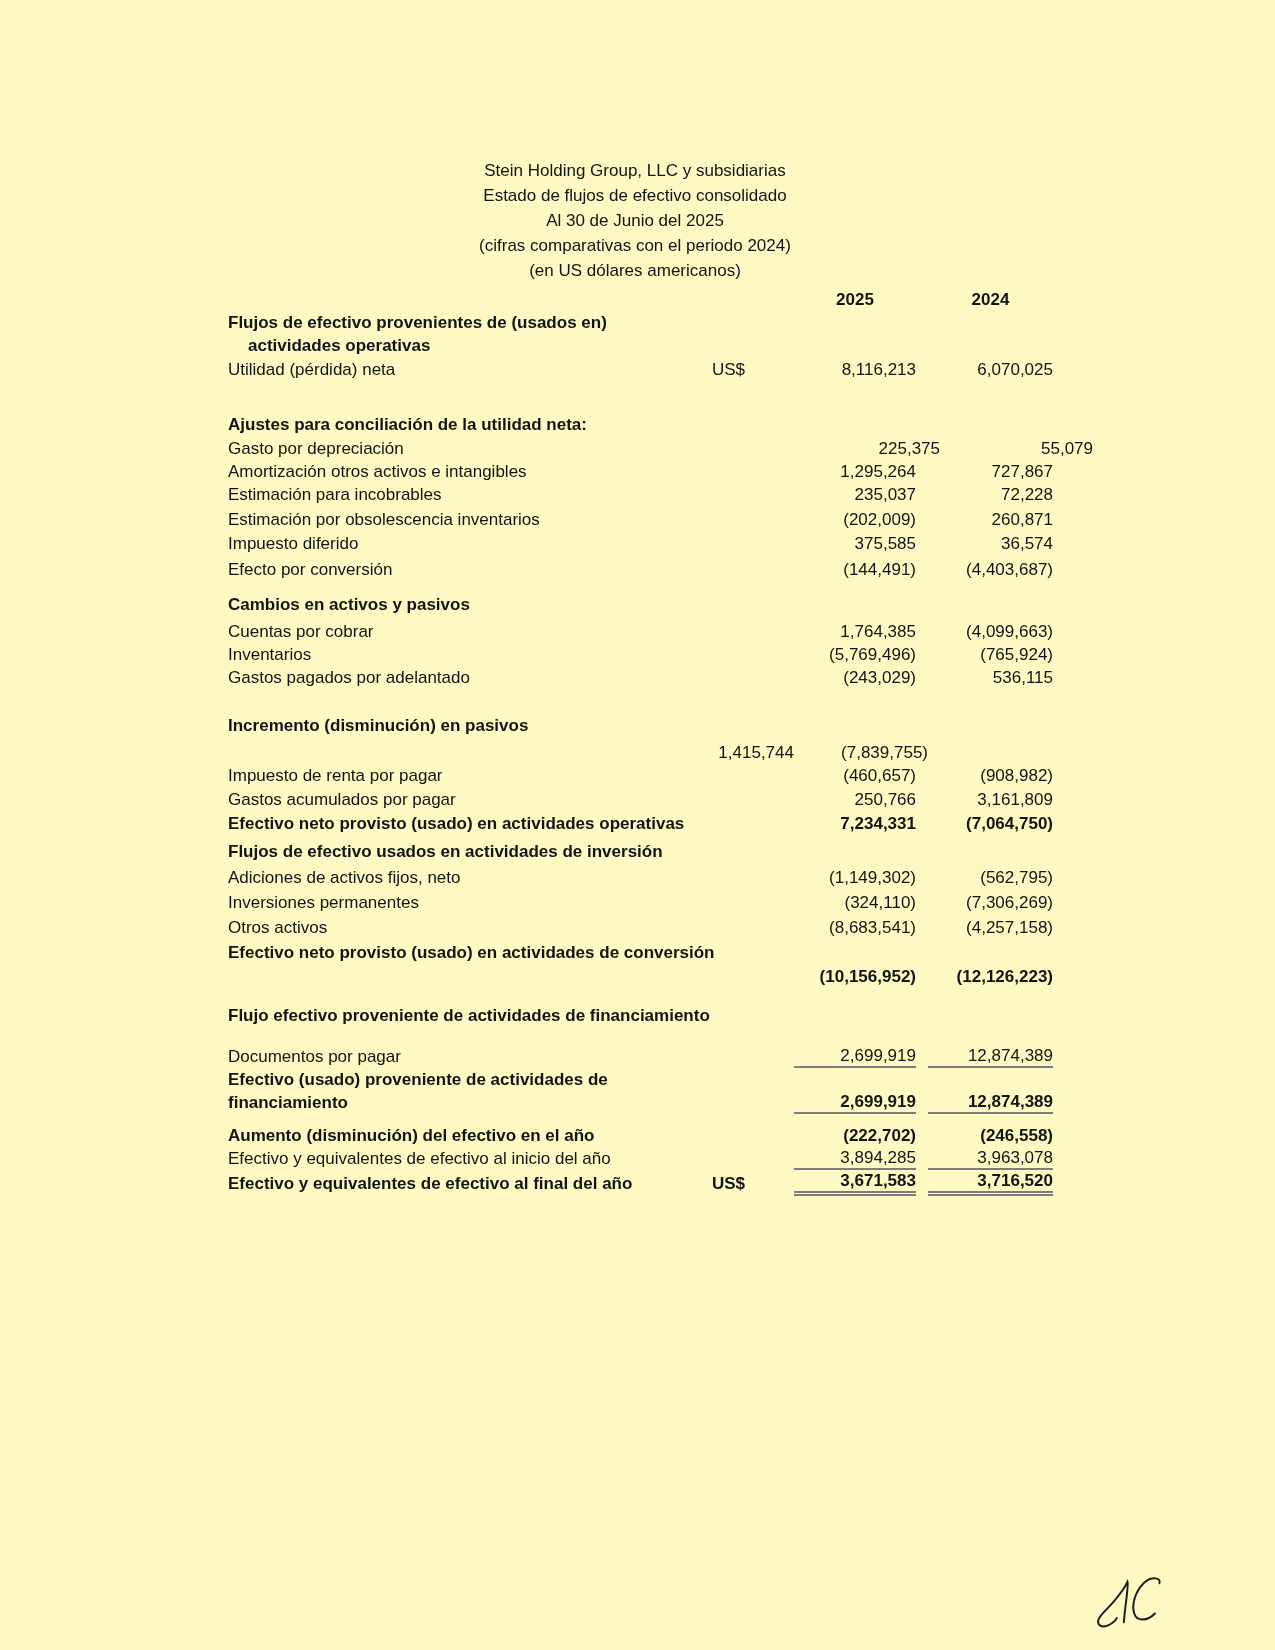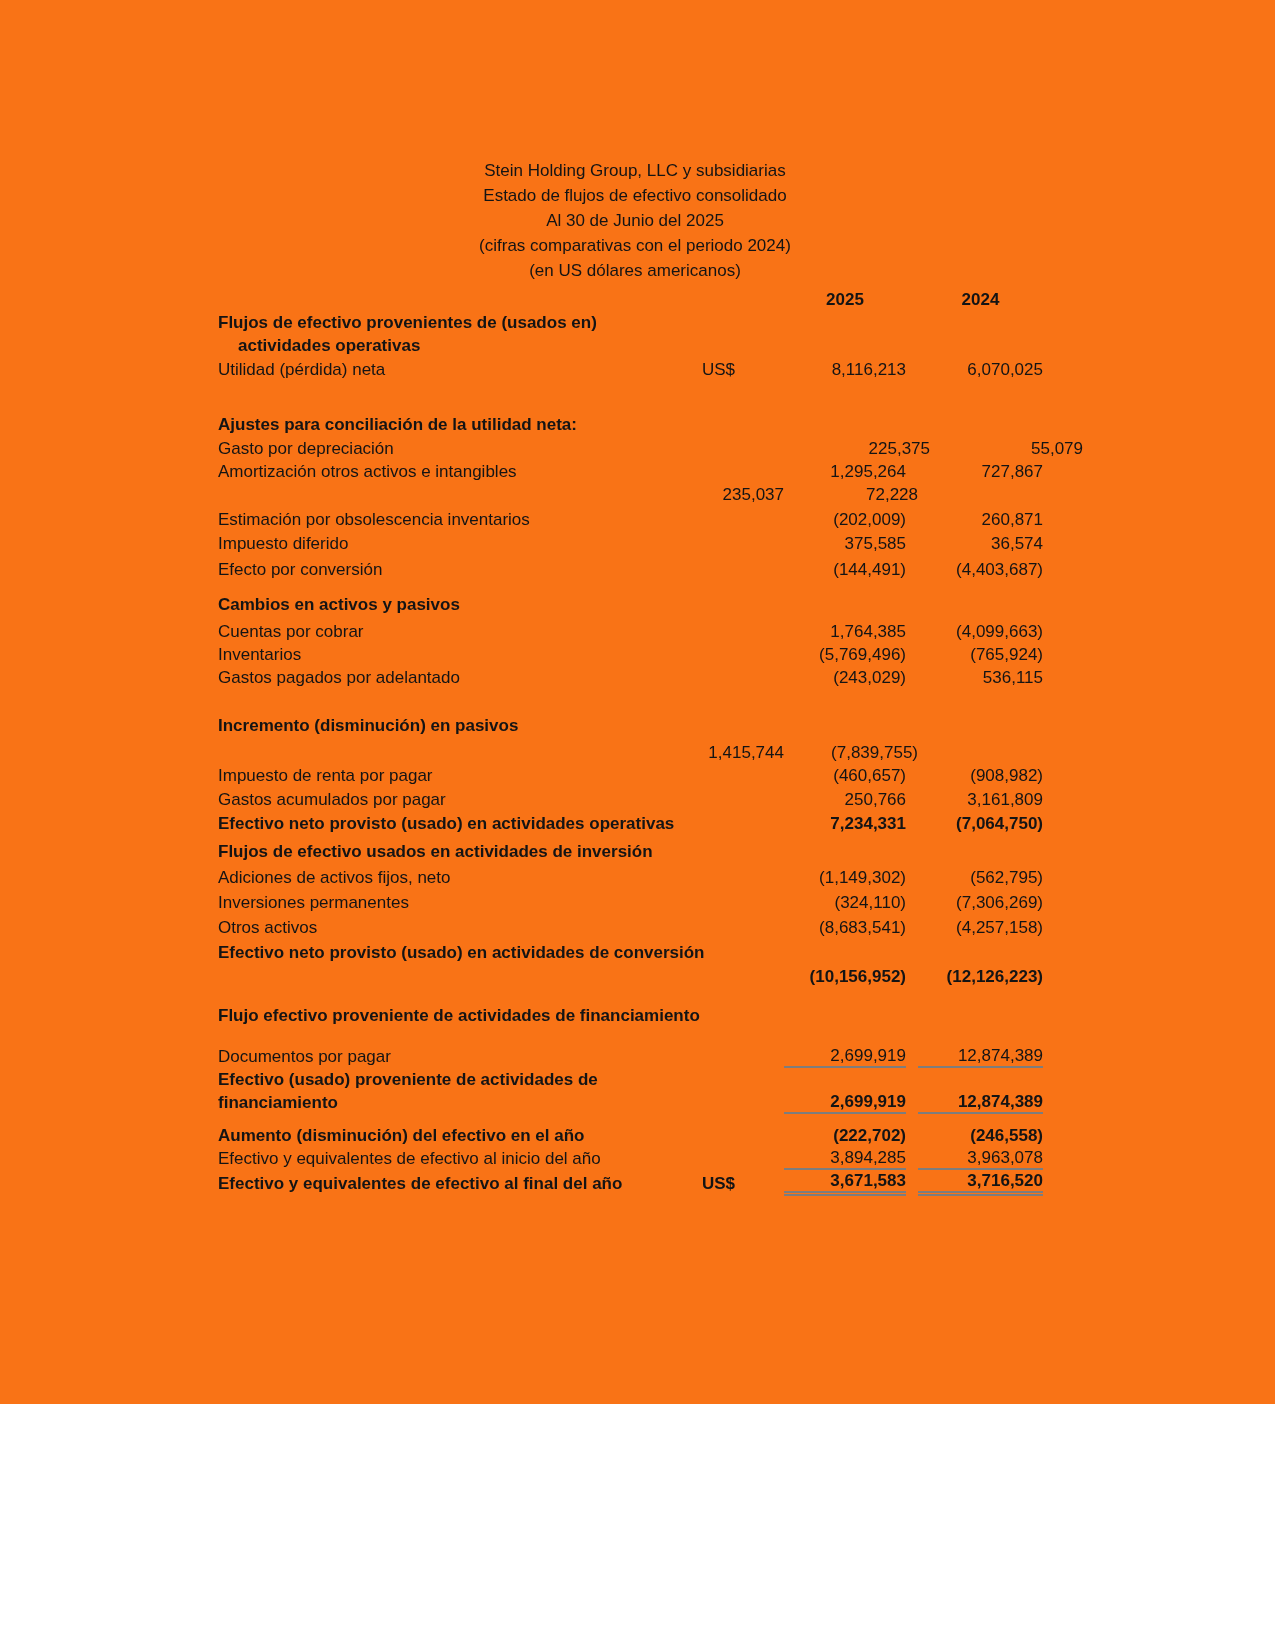--- a/index.html
+++ b/index.html
@@ -1,23 +1,23 @@
 <!DOCTYPE html>
 <html><head>
 <meta charset="utf-8">
 <style>
   html,body{margin:0;padding:0;background:#ffffff;}
   .page{
-    position:relative;width:1275px;height:1404px;background:#f97316;
+    position:relative;width:1275px;height:1650px;background:#fef9c3;
     font-family:"Liberation Sans","DejaVu Sans",sans-serif;color:#141414;overflow:hidden;
   }
   .doc-header{position:absolute;left:190px;top:158px;width:890px;text-align:center;
     font-size:17px;line-height:25px;}
   .doc-header .t-bold{font-weight:normal;}
-  .statement{position:absolute;left:218px;top:288px;width:825px;font-size:17px;}
+  .statement{position:absolute;left:228px;top:288px;width:825px;font-size:17px;}
   .row{display:grid;grid-template-columns:484px 48px 34px 122px 12px 125px;height:23px;align-items:stretch;}
   .cell{white-space:nowrap;display:flex;align-items:center;overflow:visible;}
   .label{justify-content:flex-start;}
   .label.indent{padding-left:20px;}
   .cur{justify-content:flex-start;}
   .val{justify-content:flex-end;}
   .bold{font-weight:bold;}
   .colhead .val{justify-content:center;font-weight:bold;}
   .ul{border-bottom:2px solid #7d7d7d;}
   .dul{border-bottom:5px double #7d7d7d;}
@@ -95,20 +95,21 @@
   <div class="row">
     <div class="cell label">Amortización otros activos e intangibles</div>
     <div class="cell cur"></div>
     <div class="cell spacer"></div>
     <div class="cell val v25">1,295,264</div>
     <div class="cell spacer"></div>
     <div class="cell val v24">727,867</div>
   </div>
 
   <div class="row">
+    <div class="cell label">Estimación para incobrables</div>
     <div class="cell cur"></div>
     <div class="cell spacer"></div>
     <div class="cell val v25">235,037</div>
     <div class="cell spacer"></div>
     <div class="cell val v24">72,228</div>
   </div>
 
   <div class="row" style="margin-top: 2px;">
     <div class="cell label">Estimación por obsolescencia inventarios</div>
     <div class="cell cur"></div>

